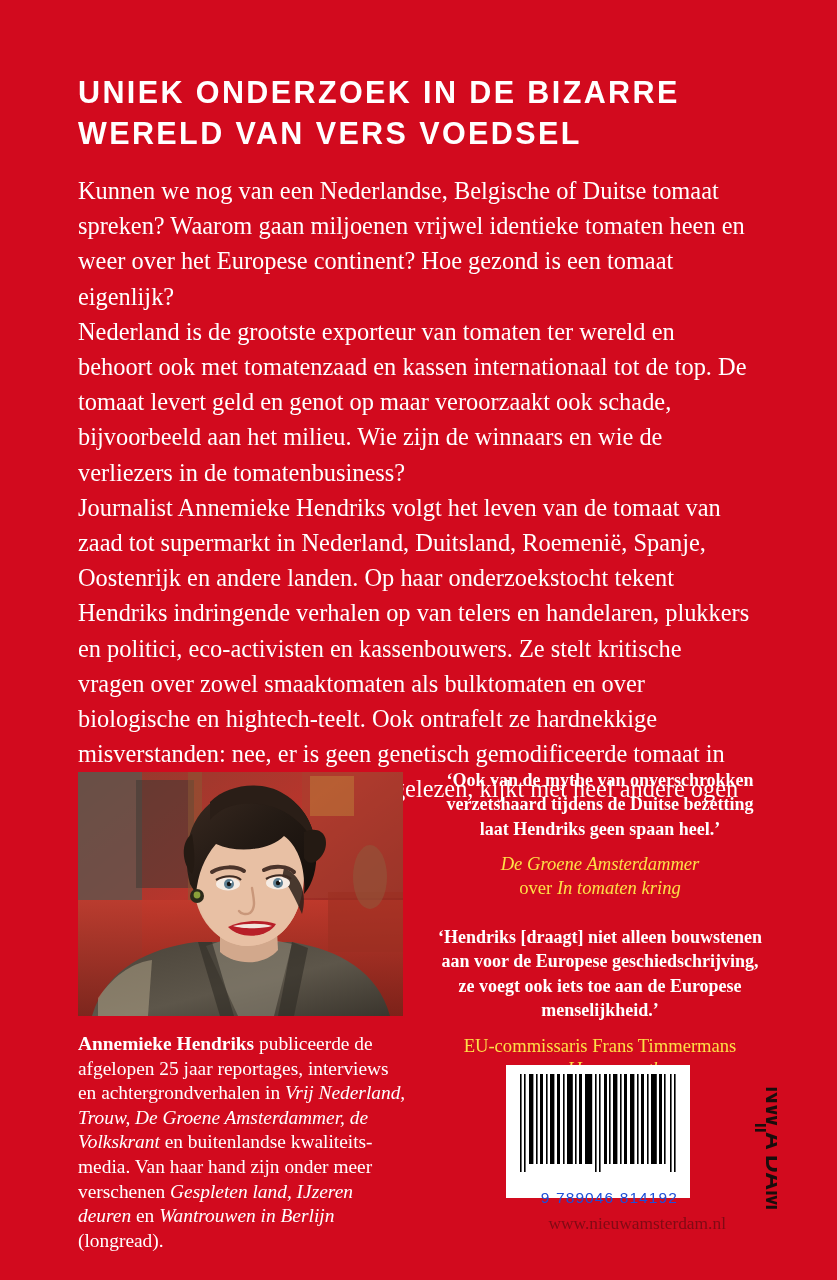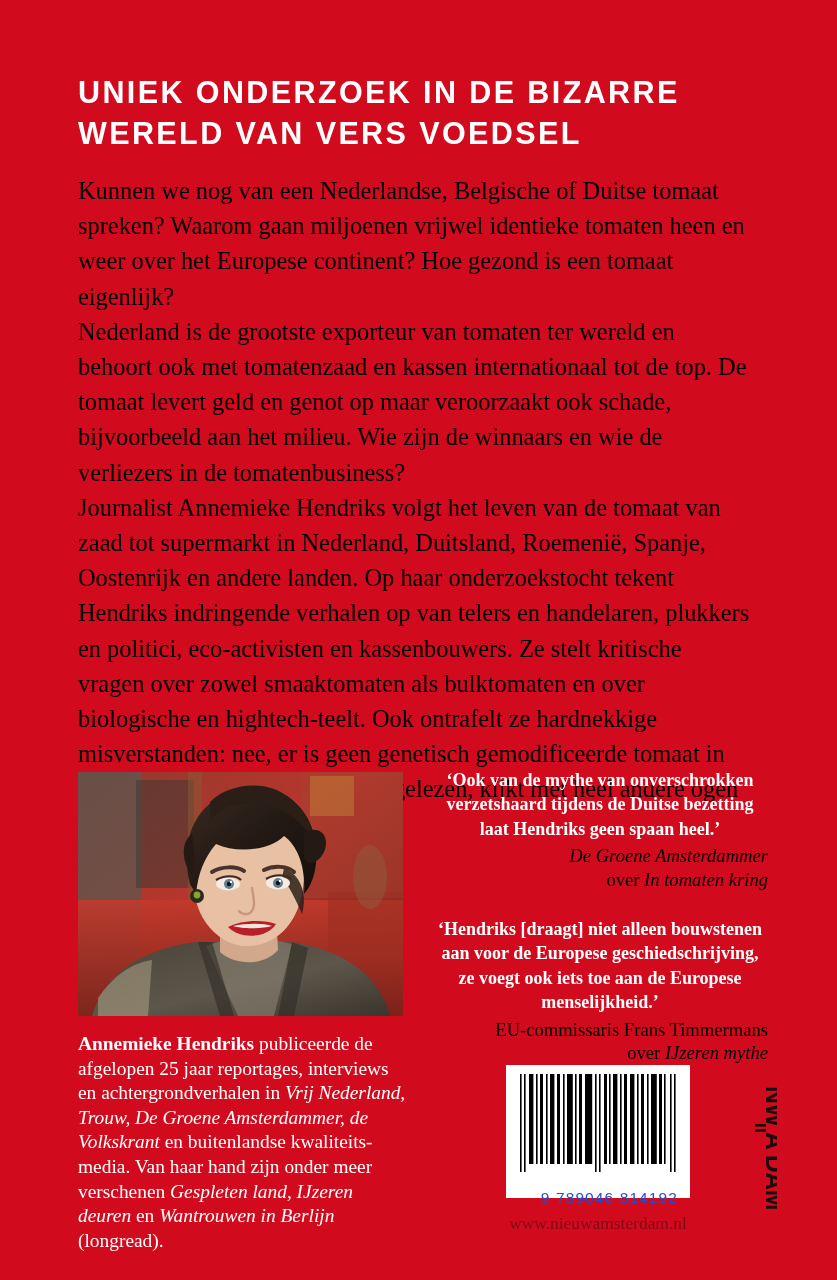--- a/index.html
+++ b/index.html
@@ -37,21 +37,21 @@
     text-transform: uppercase;
   }
   .headline .hl-line { display: block; white-space: nowrap; }
 
   
   .blurb {
     position: absolute;
     left: 78px;
     top: 173px;
     width: 672px;
-    color: #000000;
+    color: #ffffff;
     font-family: "Liberation Serif", serif;
     font-size: 24.4px;
     line-height: 35.2px;
     text-align: left;
   }
   .blurb p { margin: 0; }
   .blurb em { font-style: italic; }
 
   
   .photo-frame {
@@ -76,26 +76,25 @@
   .quote-block { margin-bottom: 26px; }
   .quote-block:last-child { margin-bottom: 0; }
   .quote-text {
     color: #FFFFFF;
     font-family: "Liberation Serif", serif;
     font-weight: 700;
     font-size: 18px;
     line-height: 24.4px;
   }
   .quote-source {
-    color: #000000;
+    color: #fde047;
     font-family: "Liberation Serif", serif;
     font-size: 18.6px;
     line-height: 23.4px;
-    margin-top: 3px;
-    text-align: right;
+    margin-top: 11px;
   }
   .quote-source em { font-style: italic; }
   .quote-source .roman { font-style: normal; }
 
   
   .bio {
     position: absolute;
     left: 78px;
     top: 1032px;
     width: 330px;
@@ -130,21 +129,21 @@
     font-size: 15.5px;
     letter-spacing: 1.1px;
     white-space: nowrap;
   }
 
   .website {
     position: absolute;
     left: 470px;
     top: 1213px;
     width: 256px;
-    text-align: center;
+    text-align: right;
     color: #800A14;
     font-family: "Liberation Serif", serif;
     font-size: 17.4px;
   }
 
   
   .publisher-logo {
     position: absolute;
     left: 743px;
     top: 1086px;

